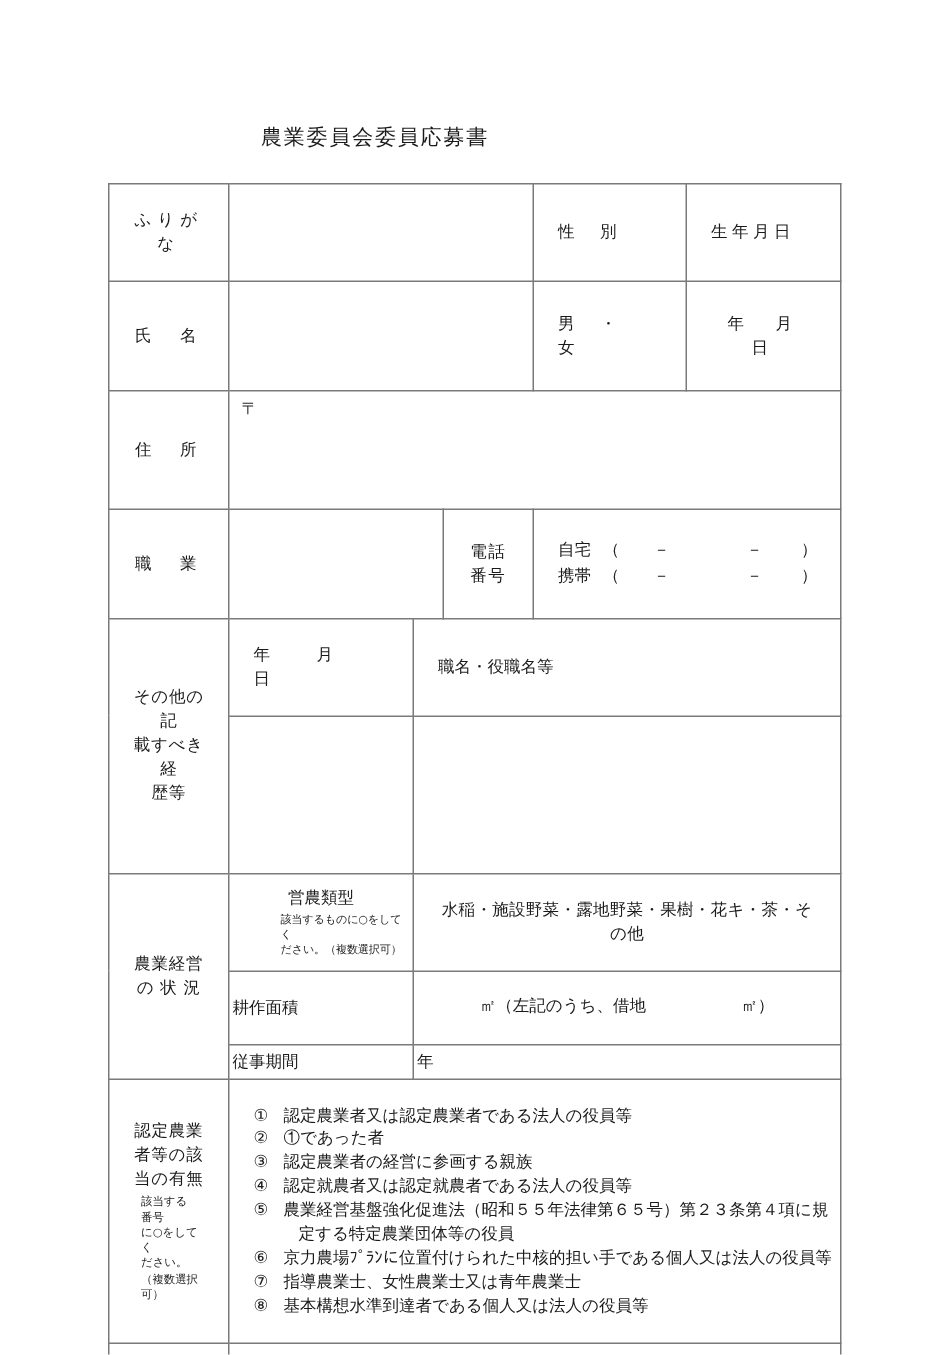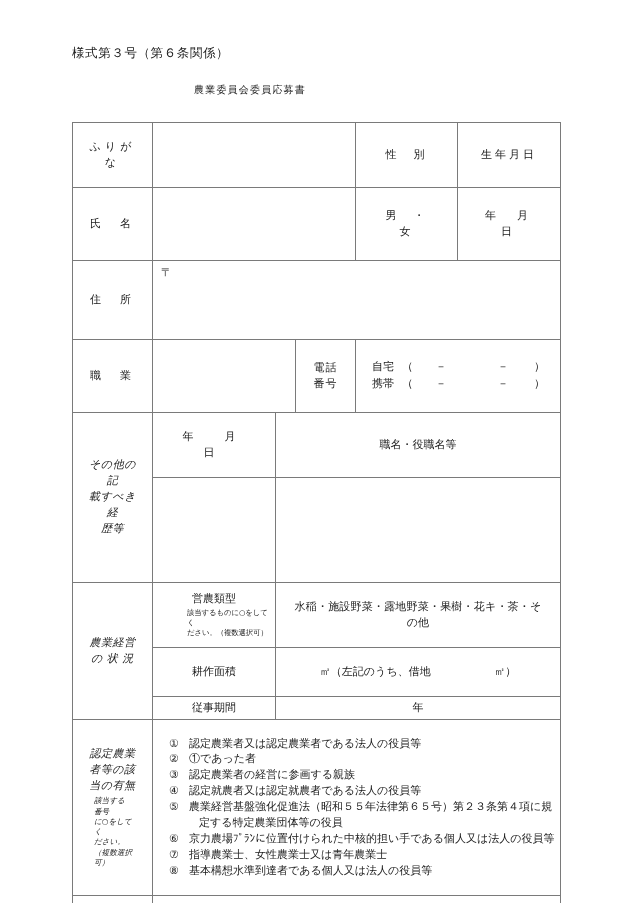--- a/index.html
+++ b/index.html
@@ -27,21 +27,21 @@
     font-size: 12.5px;
     letter-spacing: 0.6px;
     white-space: nowrap;
   }
   .doc-title {
     position: absolute;
     left: 0;
     top: 83px;
     width: 500px;
     text-align: center;
-    font-size: 10px;
+    font-size: 14px;
     letter-spacing: 1.2px;
   }
   table.form {
     position: absolute;
     left: 72px;
     top: 122px;
     width: 488px;
     border-collapse: collapse;
     table-layout: fixed;
   }
@@ -60,21 +60,21 @@
     text-align: center;
     letter-spacing: 4px;
     padding-left: 4px;
     font-size: 11.5px;
   }
   .lbl-tight {
     text-align: center;
     letter-spacing: 1px;
     font-size: 11.5px;
   }
-  .ctr { text-align: center; }
+  .ctr { text-align: left; }
   .spaced3 { letter-spacing: 3px; padding-left: 3px; }
   .h-furigana { height: 24px; }
   .h-name { height: 40px; }
   .h-addr { height: 46px; }
   .h-job { height: 40px; }
   .dob-bottom {
     height: 40px;
     vertical-align: bottom;
     text-align: center;
     letter-spacing: 5px;
@@ -97,21 +97,20 @@
   .phone-line .pl-gap1 { flex: 1; text-align: center; }
   .phone-line .pl-gap2 { flex: 1; text-align: center; }
   .phone-line .pl-close { width: 10px; text-align: right; }
 
   .vlabel-multi {
     text-align: center;
     font-size: 11.5px;
     line-height: 1.75;
     letter-spacing: 0.5px;
     padding: 3px 2px;
-    font-style: italic;
   }
   .sub-note {
     font-size: 7.6px;
     line-height: 1.35;
     letter-spacing: 0;
     text-align: left;
     padding: 2px 4px 0 5px;
   }
   .career-head { height: 19px; }
   .career-body { height: 72px; }
@@ -177,21 +176,20 @@
     letter-spacing: 1px;
   }
   .reason-sub { font-size: 10px; letter-spacing: 0; }
   .blank { }
 </style>
 </head>
 <body>
 
 <div class="page">
 
-  <div class="form-number">様式第３号（第６条関係）</div>
 
   <div class="doc-title">農業委員会委員応募書</div>
 
   <table class="form">
     <colgroup>
       <col style="width:80px">
       <col style="width:93px">
       <col style="width:30px">
       <col style="width:20px">
       <col style="width:60px">

